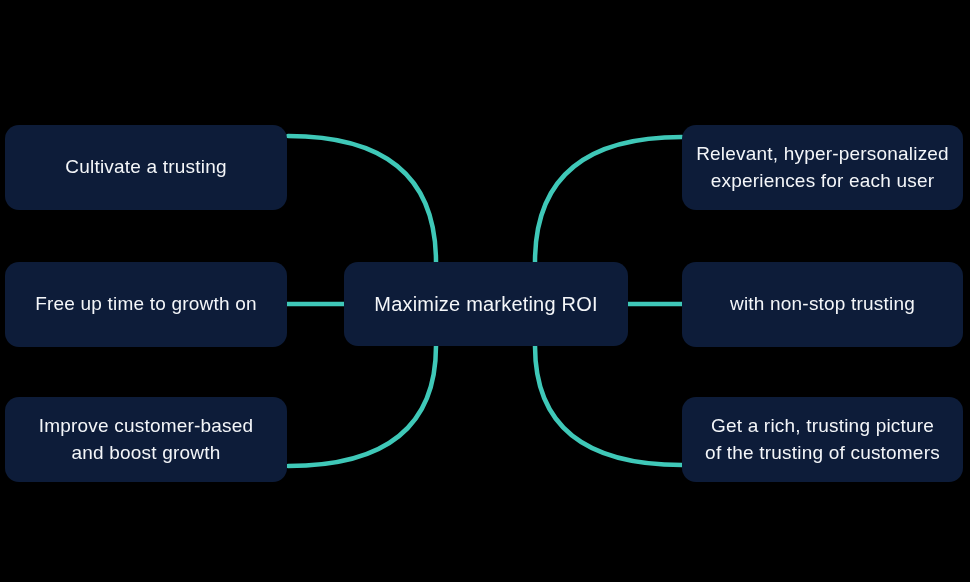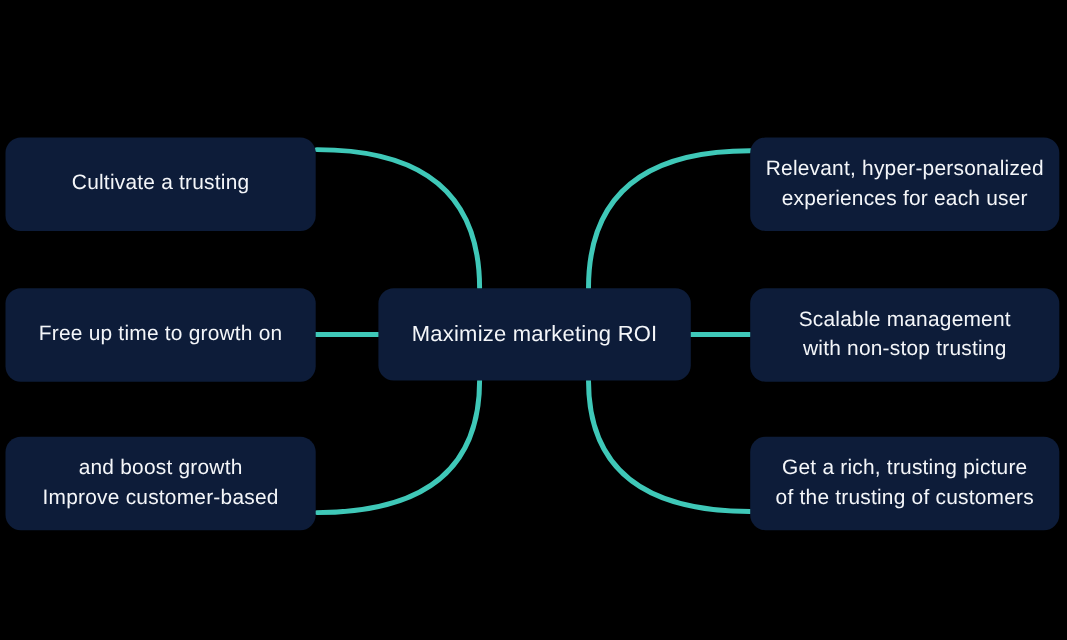--- a/index.html
+++ b/index.html
@@ -77,35 +77,34 @@
 
   <div class="node left row-top">
     <div class="line">Cultivate a trusting</div>
   </div>
 
   <div class="node left row-middle">
     <div class="line">Free up time to growth on</div>
   </div>
 
   <div class="node left row-bottom">
+    <div class="line">Improve customer-based</div>
     <div class="line">and boost growth</div>
-    <div class="line">Improve customer-based</div>
   </div>
 
   <div class="node center">
     <div class="line">Maximize marketing ROI</div>
   </div>
 
   <div class="node right row-top">
     <div class="line">Relevant, hyper-personalized</div>
     <div class="line">experiences for each user</div>
   </div>
 
   <div class="node right row-middle">
-    <div class="line">Scalable management</div>
     <div class="line">with non-stop trusting</div>
   </div>
 
   <div class="node right row-bottom">
     <div class="line">Get a rich, trusting picture</div>
     <div class="line">of the trusting of customers</div>
   </div>
 
 </div>
 

